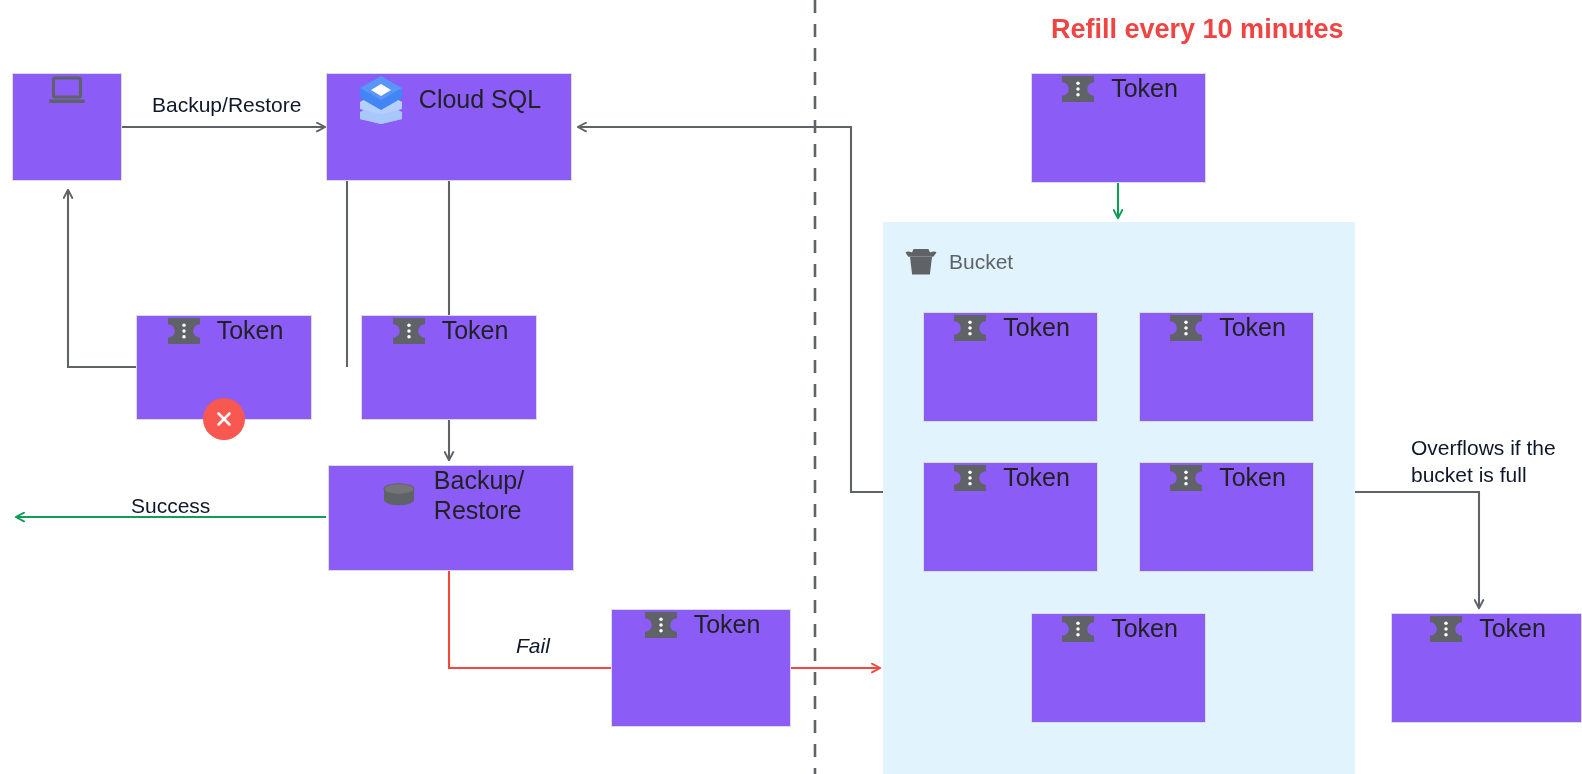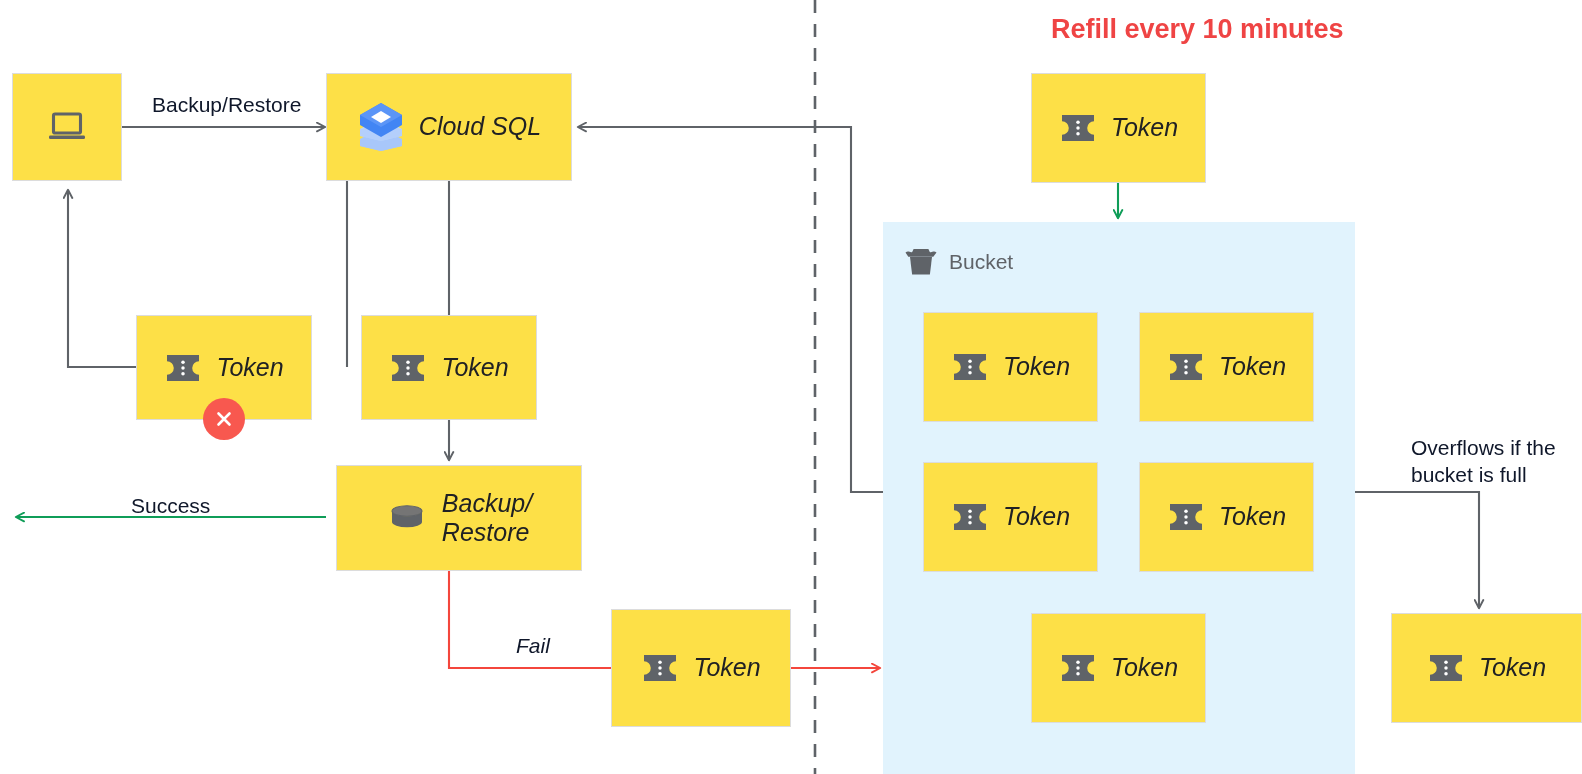--- a/index.html
+++ b/index.html
@@ -16,27 +16,26 @@
     position: relative;
     width: 1582px;
     height: 774px;
     background: #ffffff;
     overflow: hidden;
   }
   
   .node {
     position: absolute;
     box-sizing: border-box;
-    background: #fde047;
+    background: #8b5cf6;
     border: 1.6px solid #dcdcdc;
     display: flex;
-    align-items: center;
+    align-items: flex-start;
     justify-content: center;
     z-index: 5;
-    font-style: italic;
   }
   .node .inner {
     display: flex;
     align-items: center;
     gap: 14px;
   }
   .node .label {
     font-size: 25px;
     color: #202124;
     line-height: 1.18;
@@ -221,21 +220,21 @@
           <path d="M3,2 h32 v6.2 a6.8,6.8 0 0 0 0,13.6 v6.2 h-32 v-6.2 a6.8,6.8 0 0 0 0,-13.6 z" fill="#5f6368"></path>
           <circle cx="19" cy="9.2" r="1.75" fill="#ffffff"></circle>
           <circle cx="19" cy="15" r="1.75" fill="#ffffff"></circle>
           <circle cx="19" cy="20.8" r="1.75" fill="#ffffff"></circle>
         </svg>
       </span>
       <span class="label">Token</span>
     </span>
   </div>
 
-  <div class="node" style="left:336px; top:465px; width:246px; height:106px;">
+  <div class="node" style="left:328px; top:465px; width:246px; height:106px;">
     <span class="inner">
       <span>
         <svg class="cyl" viewBox="0 0 42 34">
           <ellipse cx="21" cy="10" rx="15" ry="5.2" fill="#757575"></ellipse>
           <path d="M6,10 v11 a15,5.2 0 0 0 30,0 v-11 a15,5.2 0 0 1 -30,0 z" fill="#5f6368"></path>
           <ellipse cx="21" cy="10" rx="15" ry="5.2" fill="none" stroke="#5f6368" stroke-width="1.1"></ellipse>
         </svg>
       </span>
       <span class="label">Backup/
 Restore</span>

